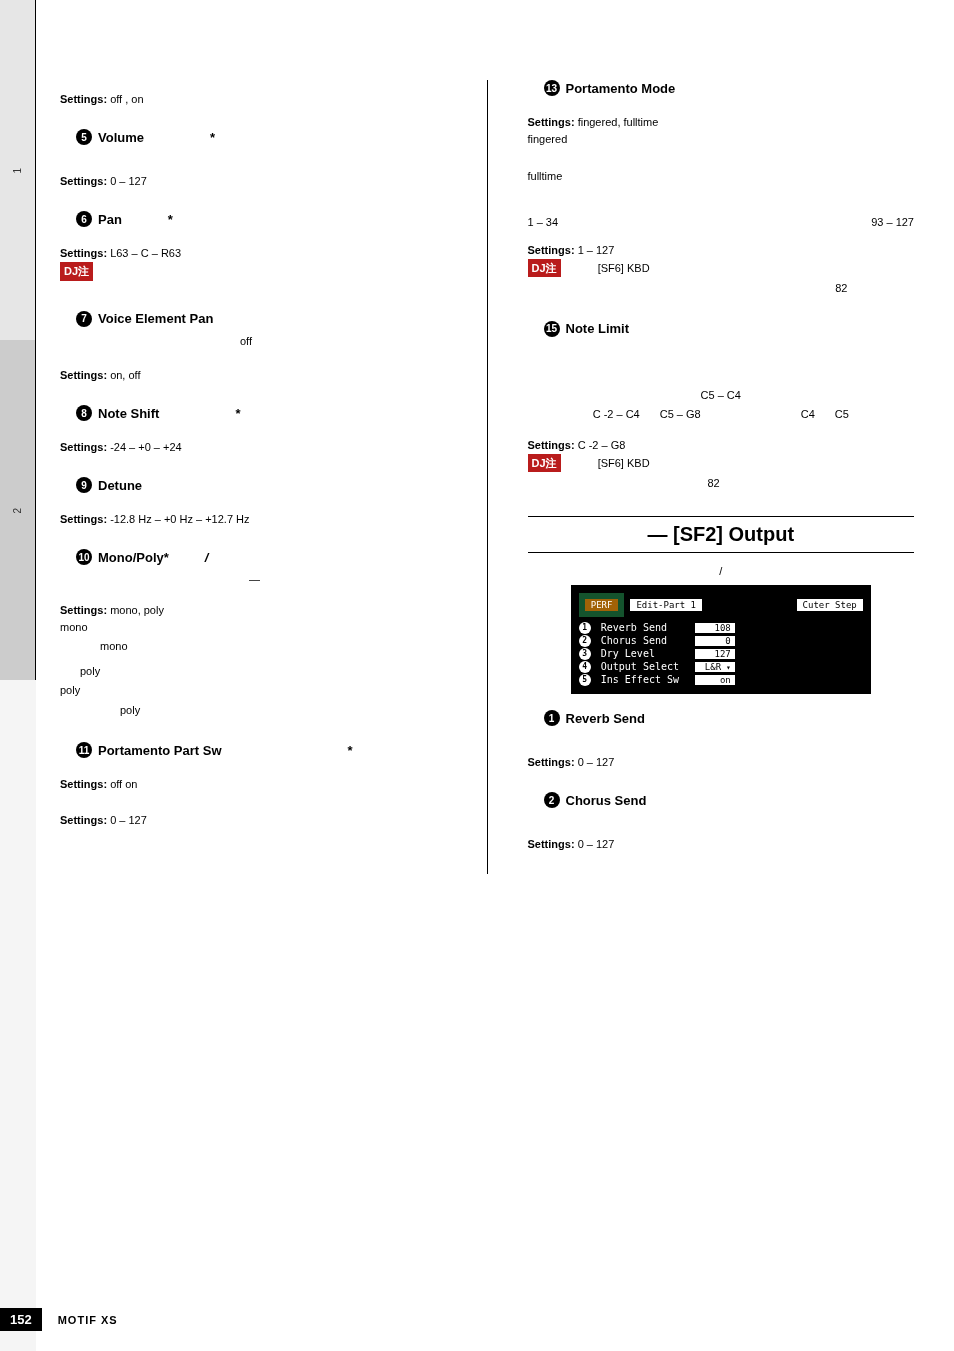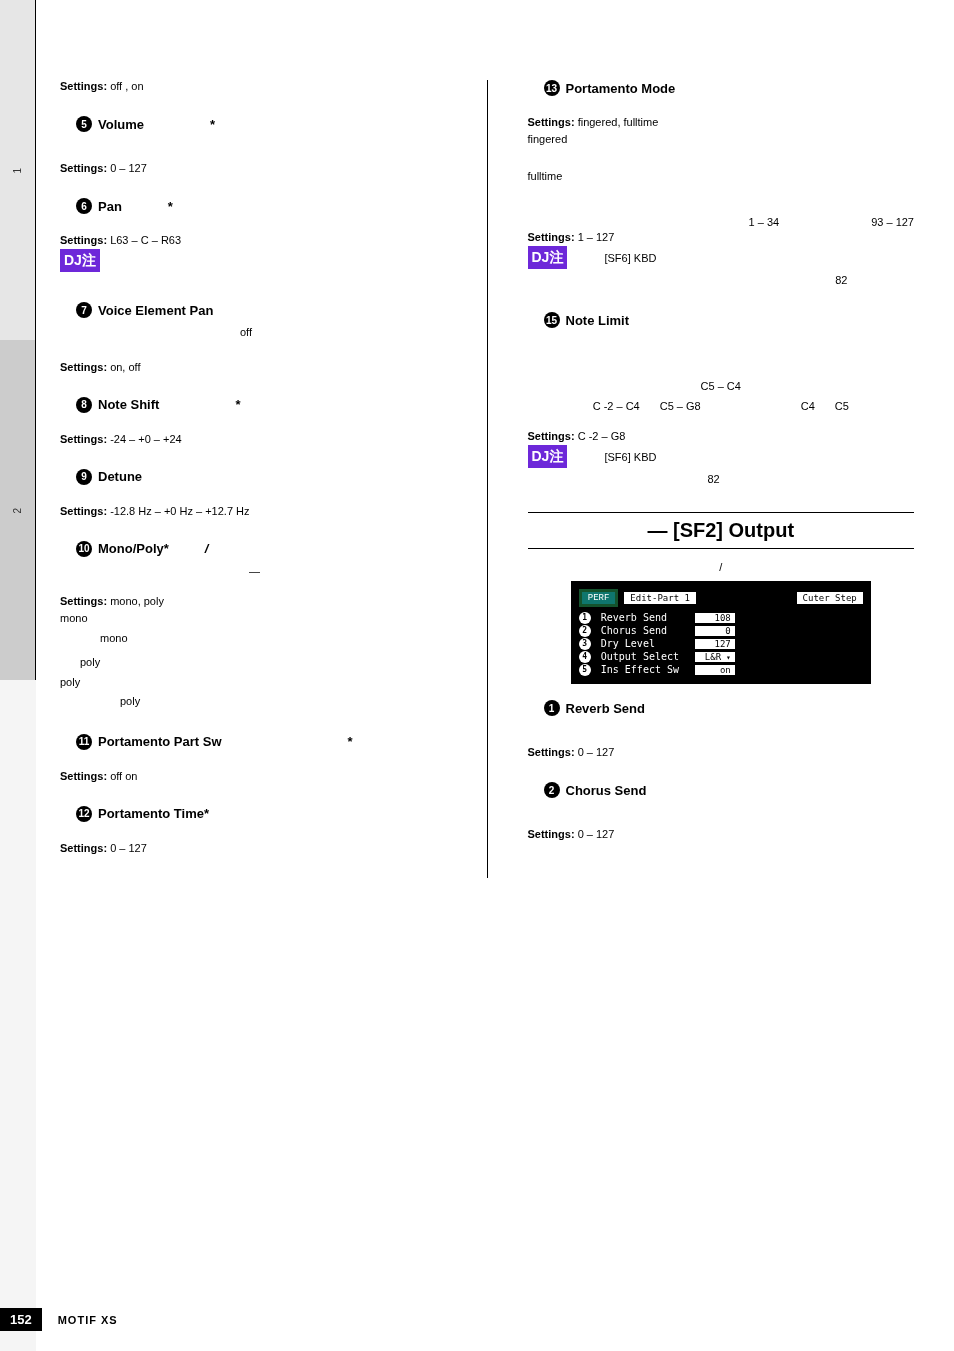--- a/index.html
+++ b/index.html
@@ -47,42 +47,42 @@
     display: flex; align-items: center; gap: 6px;
     margin-bottom: 6px;
     padding-left: 16px;
   }
   .badge {
     display: inline-flex; align-items: center; justify-content: center;
     width: 16px; height: 16px; border-radius: 50%;
     background: #000; color: #fff; font-size: 10px; font-weight: bold;
     flex-shrink: 0;
   }
-  .settings-line { font-size: 11px; margin-top: 0; }
+  .settings-line { font-size: 11px; margin-top: 13px; }
   .settings-line b { font-weight: bold; }
   .desc-line { font-size: 11px; margin-top: 3px; line-height: 1.5; }
   .note-ic {
-    display: inline-block; background: #6d28d9; color: #fff;
-    font-size: 14px; padding: 1px 4px; font-weight: bold;
+    display: inline-block; background: #b91c1c; color: #fff;
+    font-size: 11px; padding: 1px 4px; font-weight: bold;
     margin-right: 4px;
   }
   .section-head {
     text-align: center; font-weight: bold; font-size: 20px;
     border-top: 1px solid #000; border-bottom: 1px solid #000;
     padding: 6px 0; margin: 16px 0 10px 0;
   }
   .lcd {
     background: #000; color: #fff;
     width: 300px; margin: 6px auto 16px auto;
     padding: 8px; font-family: monospace; font-size: 10px;
     position: relative;
   }
   .lcd-top { display: flex; gap: 6px; align-items: center; margin-bottom: 4px;}
   .lcd-tab { background: #fff; color: #000; padding: 1px 6px; font-size: 9px; }
-  .lcd-tab.inv { background: #0f766e; color: #fff; border: 3px solid #14532d; font-family: Liberation Mono, monospace; }
+  .lcd-tab.inv { background: #a16207; color: #fff; border: 6px solid #14532d; }
   .lcd-row { display: flex; align-items: center; gap: 4px; height: 13px; position: relative; }
   .lcd-badge {
     width: 12px; height: 12px; border-radius: 50%;
     background: #fff; color: #000; font-size: 8px; font-weight: bold;
     display: inline-flex; align-items: center; justify-content: center;
     margin-left: -22px; position: absolute; left: 0;
   }
   .lcd-rows { margin-left: 22px; }
   .lcd-label { flex: 0 0 90px; }
   .lcd-val { background: #fff; color: #000; padding: 0 4px; min-width: 40px; text-align: right; font-size: 9px;}
@@ -207,24 +207,20 @@
         <span>Portamento Part Sw</span>
         <span style="margin-left:120px">*</span>
       </div>
       <div class="settings-line" style="margin-top:20px">
         <b>Settings:</b>
         <span>off   on</span>
       </div>
     </div>
 
     <div class="param">
-      <div class="param-title">
-        <span class="badge">12</span>
-        <span>Portamento Time*</span>
-      </div>
       <div class="settings-line" style="margin-top:20px">
         <b>Settings:</b>
         <span>0 – 127</span>
       </div>
     </div>
 
   </div>
 
   <div class="divider"></div>
 
@@ -237,21 +233,21 @@
       </div>
       <div class="settings-line" style="margin-top:20px">
         <b>Settings:</b>
         <span>fingered, fulltime</span>
       </div>
       <div class="desc-line">fingered</div>
       <div class="desc-line" style="margin-top:20px">fulltime</div>
     </div>
 
     <div class="param" style="margin-top:30px">
-      <div class="desc-line" style="display:flex;justify-content:flex-end;gap:92px">
+      <div class="desc-line" style="display:flex;justify-content:space-between;gap:36px">
         <span>1 – 34</span>
         <span>93 – 127</span>
       </div>
       <div class="settings-line">
         <b>Settings:</b>
         <span>1 – 127</span>
       </div>
       <div class="desc-line">
         <span class="note-ic">DJ注</span>
         <span style="margin-left:30px">[SF6] KBD</span>

